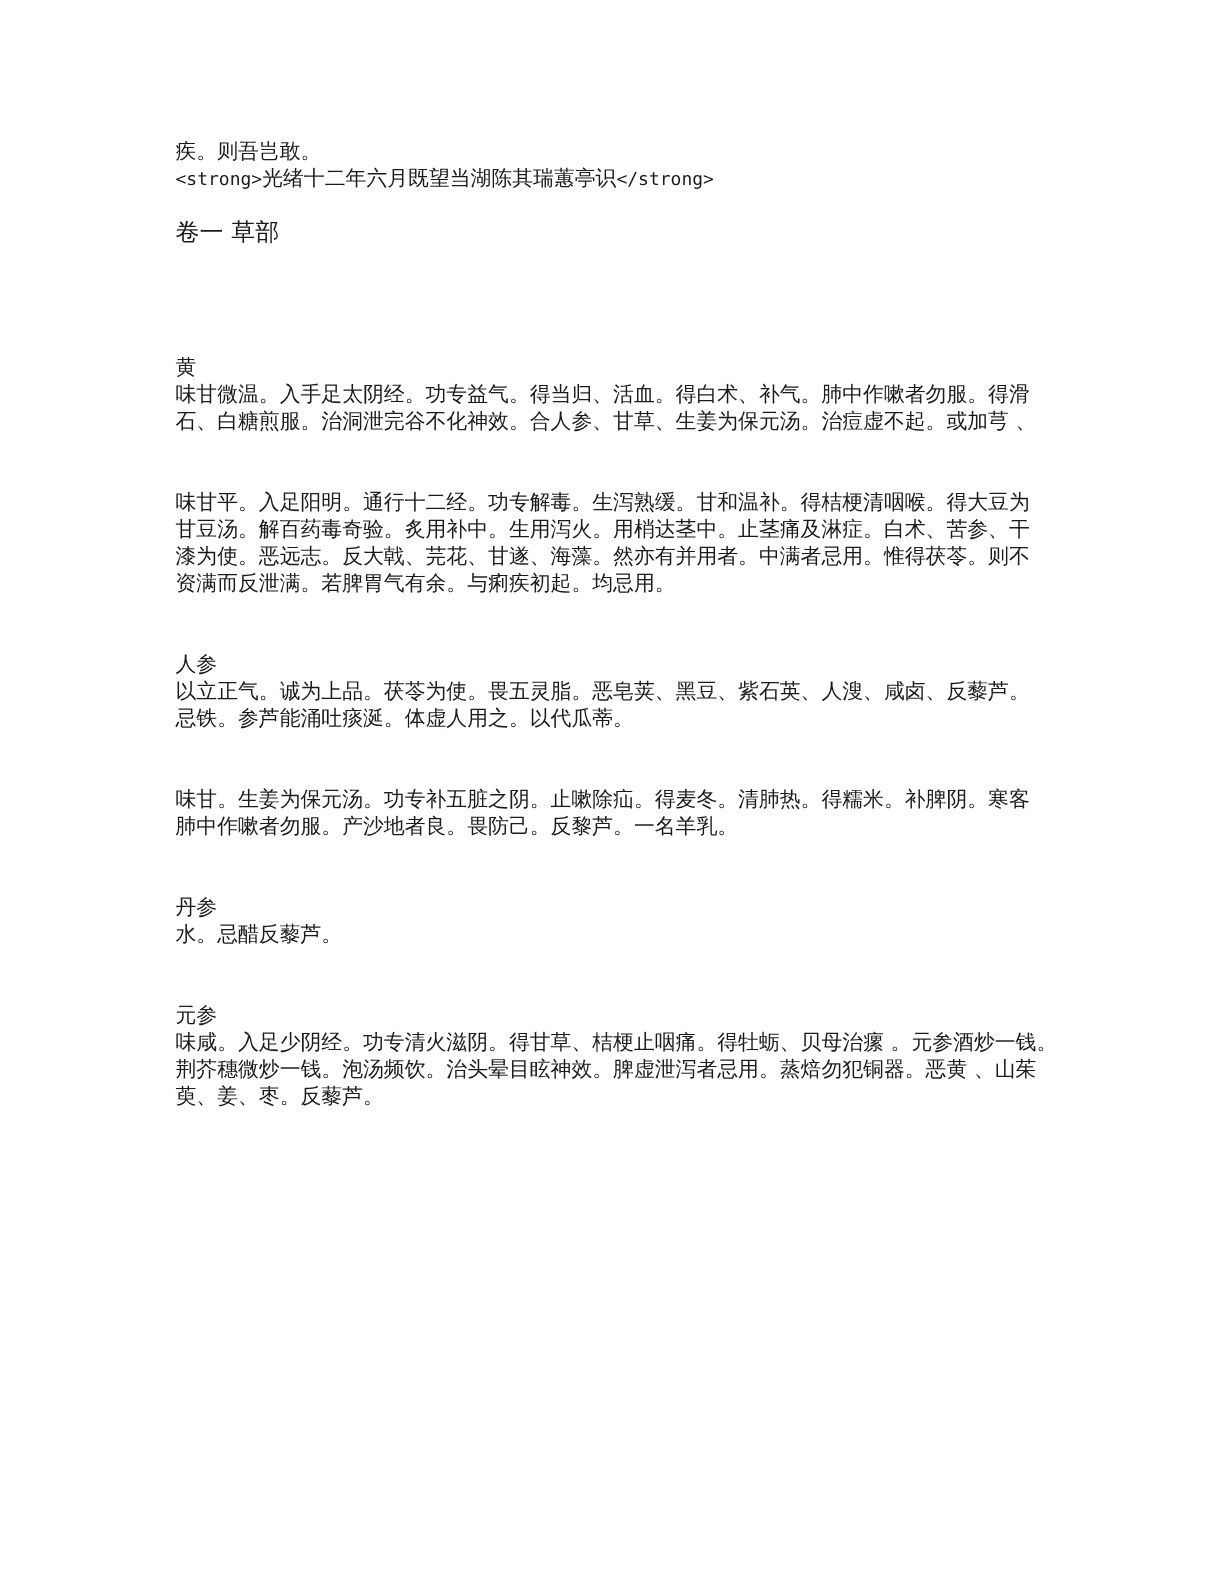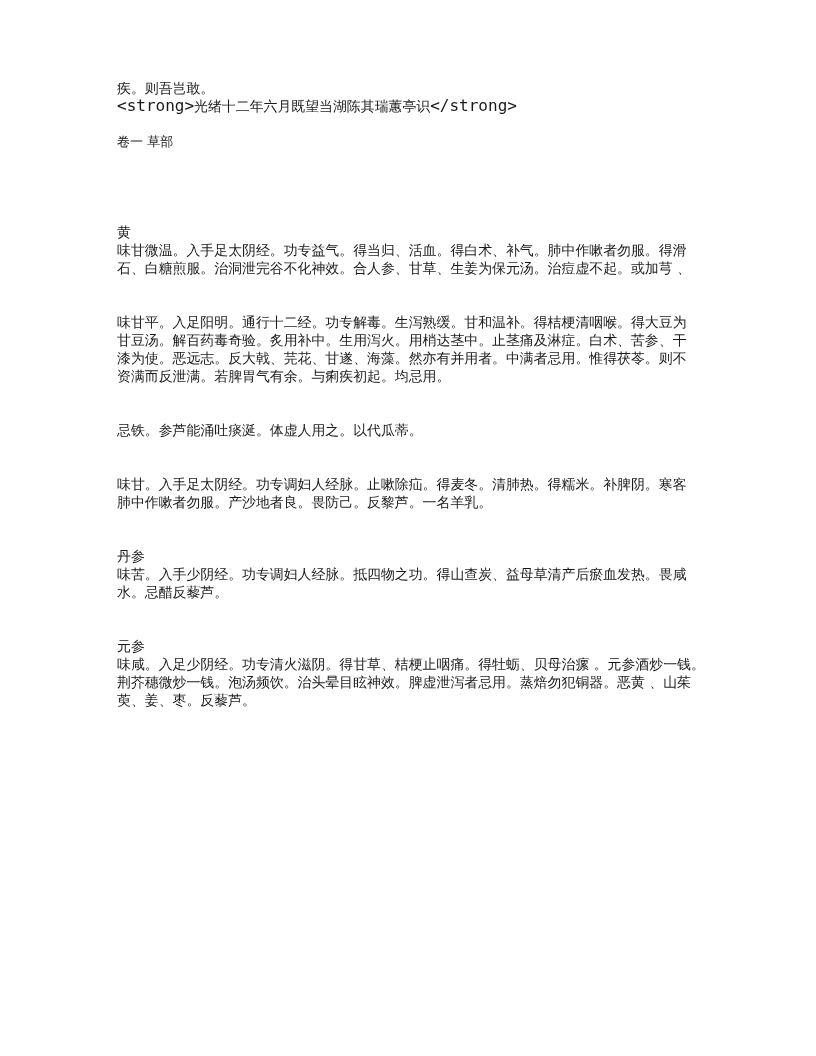--- a/index.html
+++ b/index.html
@@ -11,52 +11,52 @@
     width: 816px;
     height: 1056px;
     position: relative;
     overflow: hidden;
     font-family: "DejaVu Serif", "Liberation Serif", serif;
     color: #1a1a1a;
   }
   .page {
     position: absolute;
     left: 117px;
-    top: 79px;
+    top: 92px;
     width: 590px;
     font-size: 13.9px;
     line-height: 18px;
   }
   .line {
     display: block;
     white-space: nowrap;
     height: 18px;
   }
   .mono {
     font-family: "DejaVu Sans Mono", "Liberation Mono", monospace;
-    font-size: 16px;
+    font-size: 12px;
   }
   .block { display: block; }
   .gap1 { height: 18px; }
   .gap2 { height: 36px; }
   .gap4 { height: 72px; }
 </style>
 </head>
 <body>
 
 <div class="page">
 
   <section>
     <span class="line">疾。则吾岂敢。</span>
     <span class="line"><span class="mono">&lt;strong&gt;</span><span>光绪十二年六月既望当湖陈其瑞蕙亭识</span><span class="mono">&lt;/strong&gt;</span></span>
   </section>
 
   <div class="block gap1"></div>
 
-  <h2 class="line" style="margin:0;font-weight:normal;font-size:13px;">卷一  草部</h2>
+  <h2 class="line" style="margin:0;font-weight:normal;font-size:16px;">卷一  草部</h2>
 
   <div class="block gap4"></div>
 
   <section>
     <span class="line">黄</span>
     <span class="line">味甘微温。入手足太阴经。功专益气。得当归、活血。得白术、补气。肺中作嗽者勿服。得滑</span>
     <span class="line">石、白糖煎服。治洞泄完谷不化神效。合人参、甘草、生姜为保元汤。治痘虚不起。或加芎 、</span>
   </section>
 
   <div class="block gap2"></div>
@@ -64,35 +64,36 @@
   <section>
     <span class="line">味甘平。入足阳明。通行十二经。功专解毒。生泻熟缓。甘和温补。得桔梗清咽喉。得大豆为</span>
     <span class="line">甘豆汤。解百药毒奇验。炙用补中。生用泻火。用梢达茎中。止茎痛及淋症。白术、苦参、干</span>
     <span class="line">漆为使。恶远志。反大戟、芫花、甘遂、海藻。然亦有并用者。中满者忌用。惟得茯苓。则不</span>
     <span class="line">资满而反泄满。若脾胃气有余。与痢疾初起。均忌用。</span>
   </section>
 
   <div class="block gap2"></div>
 
   <section>
+    <span class="line">人参</span>
+    <span class="line">以立正气。诚为上品。茯苓为使。畏五灵脂。恶皂荚、黑豆、紫石英、人溲、咸卤、反藜芦。</span>
     <span class="line">忌铁。参芦能涌吐痰涎。体虚人用之。以代瓜蒂。</span>
   </section>
 
   <div class="block gap2"></div>
 
   <section>
-    <span class="line">味甘。入手足太阴经。功专调妇人经脉。止嗽除疝。得麦冬。清肺热。得糯米。补脾阴。寒客</span>
+    <span class="line">味甘。生姜为保元汤。功专补五脏之阴。止嗽除疝。得麦冬。清肺热。得糯米。补脾阴。寒客</span>
     <span class="line">肺中作嗽者勿服。产沙地者良。畏防己。反黎芦。一名羊乳。</span>
   </section>
 
   <div class="block gap2"></div>
 
   <section>
     <span class="line">丹参</span>
-    <span class="line">味苦。入手少阴经。功专调妇人经脉。抵四物之功。得山查炭、益母草清产后瘀血发热。畏咸</span>
     <span class="line">水。忌醋反藜芦。</span>
   </section>
 
   <div class="block gap2"></div>
 
   <section>
     <span class="line">元参</span>
     <span class="line">味咸。入足少阴经。功专清火滋阴。得甘草、桔梗止咽痛。得牡蛎、贝母治瘰 。元参酒炒一钱。</span>
     <span class="line">荆芥穗微炒一钱。泡汤频饮。治头晕目眩神效。脾虚泄泻者忌用。蒸焙勿犯铜器。恶黄 、山茱</span>
     <span class="line">萸、姜、枣。反藜芦。</span>

